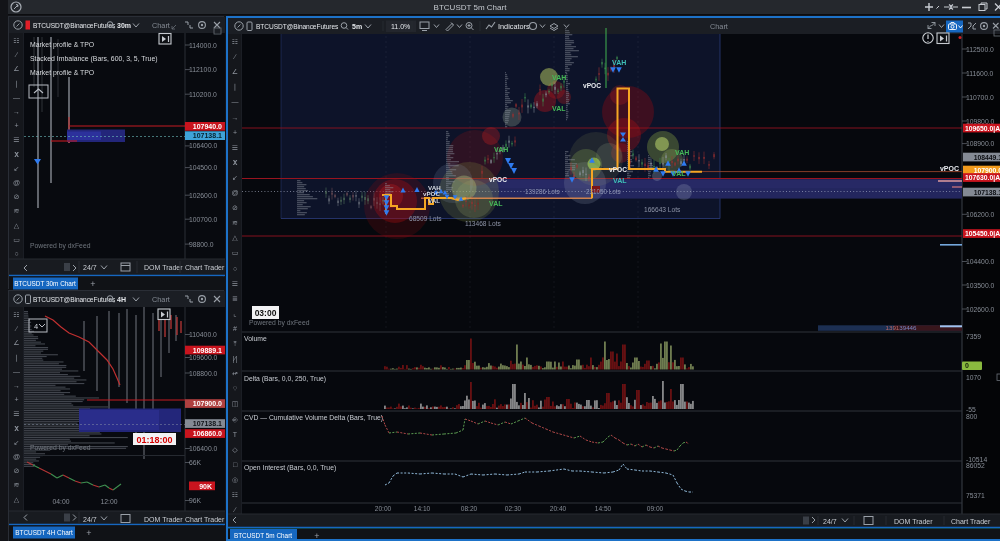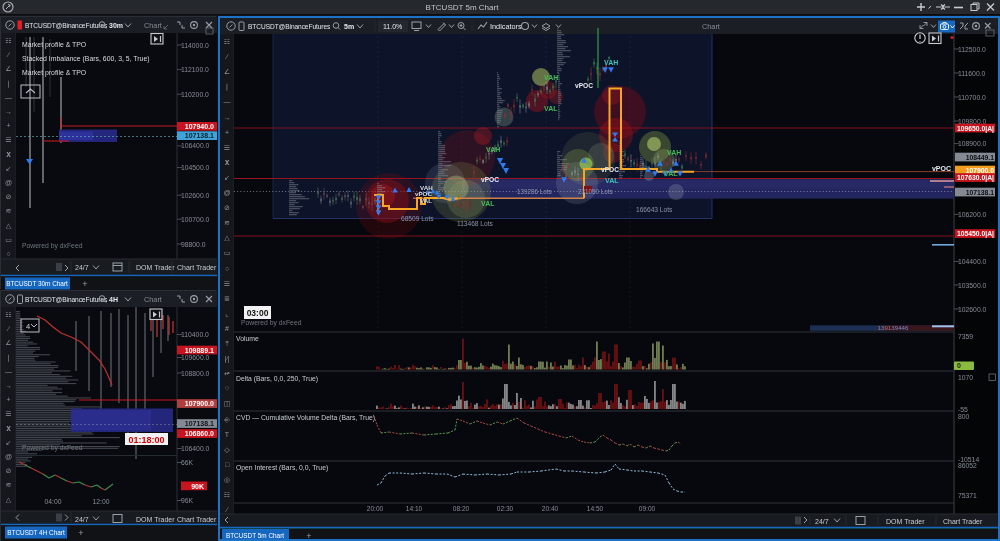--- a/index.html
+++ b/index.html
@@ -1,15 +1,15 @@
 <!DOCTYPE html>
 <html><head><meta charset="utf-8"><style>
 *{margin:0;padding:0;box-sizing:border-box}
 html,body{width:1000px;height:541px;overflow:hidden;background:#131418;font-family:"Liberation Sans", sans-serif;}
-#root{position:absolute;left:0;top:0;width:876px;height:541px;background:#131418}
+#root{position:absolute;left:8px;top:0;width:876px;height:541px;background:#131418}
 .abs{position:absolute}
 svg{display:block}
 </style></head><body>
 <div id="root">
 <div class="abs" style="left:0;top:0;width:1000px;height:15px;background:#25282d;border-bottom:1px solid #0c0d10">
       <svg class="abs" style="left:0;top:0" width="1000" height="15">
         <circle cx="8" cy="7" r="5" fill="none" stroke="#a8adb5" stroke-width="1.2"></circle>
         <path d="M6,9 L10,5 M8,4.5 L10,5 L9.6,7" stroke="#a8adb5" stroke-width="1" fill="none"></path>
         <text x="462.0" y="10.0" fill="#c3c7cd" font-size="8" text-anchor="middle" font-weight="normal" font-family="Liberation Sans, sans-serif">BTCUSDT 5m Chart</text>
         <path d="M917,7 h8 M921,3 v8" stroke="#c8ccd2" stroke-width="1.4"></path>

